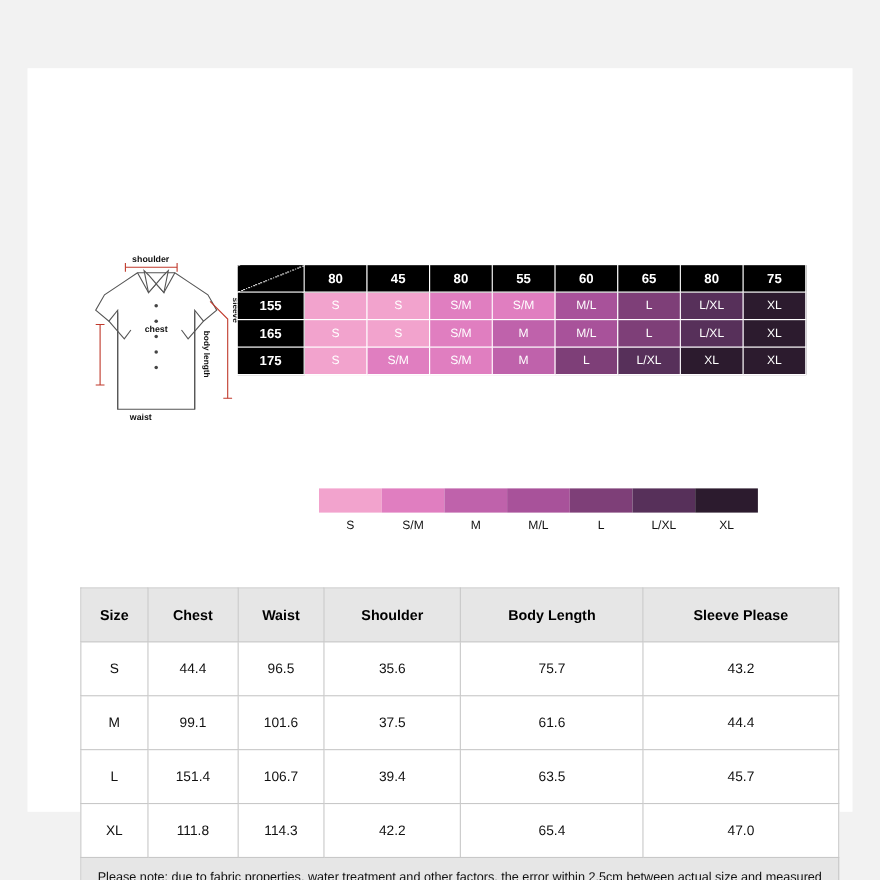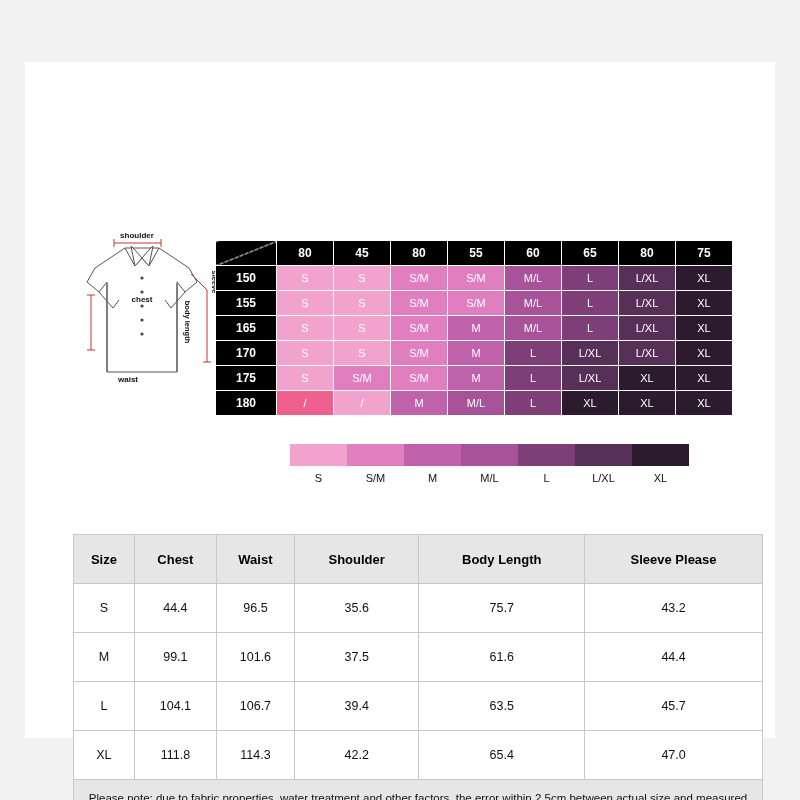--- a/index.html
+++ b/index.html
@@ -122,31 +122,20 @@
           <td class="hdr">80</td>
           <td class="hdr">45</td>
           <td class="hdr">80</td>
           <td class="hdr">55</td>
           <td class="hdr">60</td>
           <td class="hdr">65</td>
           <td class="hdr">80</td>
           <td class="hdr">75</td>
         </tr>
         <tr>
-          <td class="rowhdr">150</td>
-          <td style="background: rgb(242, 163, 205);">S</td>
-          <td style="background: rgb(242, 163, 205);">S</td>
-          <td style="background: rgb(224, 126, 192);">S/M</td>
-          <td style="background: rgb(224, 126, 192);">S/M</td>
-          <td style="background: rgb(168, 82, 154);">M/L</td>
-          <td style="background: rgb(126, 63, 120);">L</td>
-          <td style="background: rgb(87, 48, 90);">L/XL</td>
-          <td style="background: rgb(44, 27, 46);">XL</td>
-        </tr>
-        <tr>
           <td class="rowhdr">155</td>
           <td style="background: rgb(242, 163, 205);">S</td>
           <td style="background: rgb(242, 163, 205);">S</td>
           <td style="background: rgb(224, 126, 192);">S/M</td>
           <td style="background: rgb(224, 126, 192);">S/M</td>
           <td style="background: rgb(168, 82, 154);">M/L</td>
           <td style="background: rgb(126, 63, 120);">L</td>
           <td style="background: rgb(87, 48, 90);">L/XL</td>
           <td style="background: rgb(44, 27, 46);">XL</td>
         </tr>
@@ -155,49 +144,27 @@
           <td style="background: rgb(242, 163, 205);">S</td>
           <td style="background: rgb(242, 163, 205);">S</td>
           <td style="background: rgb(224, 126, 192);">S/M</td>
           <td style="background: rgb(191, 98, 171);">M</td>
           <td style="background: rgb(168, 82, 154);">M/L</td>
           <td style="background: rgb(126, 63, 120);">L</td>
           <td style="background: rgb(87, 48, 90);">L/XL</td>
           <td style="background: rgb(44, 27, 46);">XL</td>
         </tr>
         <tr>
-          <td class="rowhdr">170</td>
-          <td style="background: rgb(242, 163, 205);">S</td>
-          <td style="background: rgb(242, 163, 205);">S</td>
+          <td class="rowhdr">175</td>
+          <td style="background: rgb(242, 163, 205);">S</td>
+          <td style="background: rgb(224, 126, 192);">S/M</td>
           <td style="background: rgb(224, 126, 192);">S/M</td>
           <td style="background: rgb(191, 98, 171);">M</td>
           <td style="background: rgb(126, 63, 120);">L</td>
           <td style="background: rgb(87, 48, 90);">L/XL</td>
-          <td style="background: rgb(87, 48, 90);">L/XL</td>
-          <td style="background: rgb(44, 27, 46);">XL</td>
-        </tr>
-        <tr>
-          <td class="rowhdr">175</td>
-          <td style="background: rgb(242, 163, 205);">S</td>
-          <td style="background: rgb(224, 126, 192);">S/M</td>
-          <td style="background: rgb(224, 126, 192);">S/M</td>
-          <td style="background: rgb(191, 98, 171);">M</td>
-          <td style="background: rgb(126, 63, 120);">L</td>
-          <td style="background: rgb(87, 48, 90);">L/XL</td>
-          <td style="background: rgb(44, 27, 46);">XL</td>
-          <td style="background: rgb(44, 27, 46);">XL</td>
-        </tr>
-        <tr>
-          <td class="rowhdr">180</td>
-          <td style="background: rgb(240, 96, 143);">/</td>
-          <td style="background: rgb(242, 163, 205);">/</td>
-          <td style="background: rgb(191, 98, 171);">M</td>
-          <td style="background: rgb(168, 82, 154);">M/L</td>
-          <td style="background: rgb(126, 63, 120);">L</td>
-          <td style="background: rgb(44, 27, 46);">XL</td>
           <td style="background: rgb(44, 27, 46);">XL</td>
           <td style="background: rgb(44, 27, 46);">XL</td>
         </tr>
       </tbody>
   </table>
 
   <div class="legend">
     <div class="swatches" id="legend-swatches">
         <div class="sw" style="background: rgb(242, 163, 205);"></div>
         <div class="sw" style="background: rgb(224, 126, 192);"></div>
@@ -241,21 +208,21 @@
         <tr>
           <td>M</td>
           <td>99.1</td>
           <td>101.6</td>
           <td>37.5</td>
           <td>61.6</td>
           <td>44.4</td>
         </tr>
         <tr>
           <td>L</td>
-          <td>104.1</td>
+          <td>151.4</td>
           <td>106.7</td>
           <td>39.4</td>
           <td>63.5</td>
           <td>45.7</td>
         </tr>
         <tr>
           <td>XL</td>
           <td>111.8</td>
           <td>114.3</td>
           <td>42.2</td>

